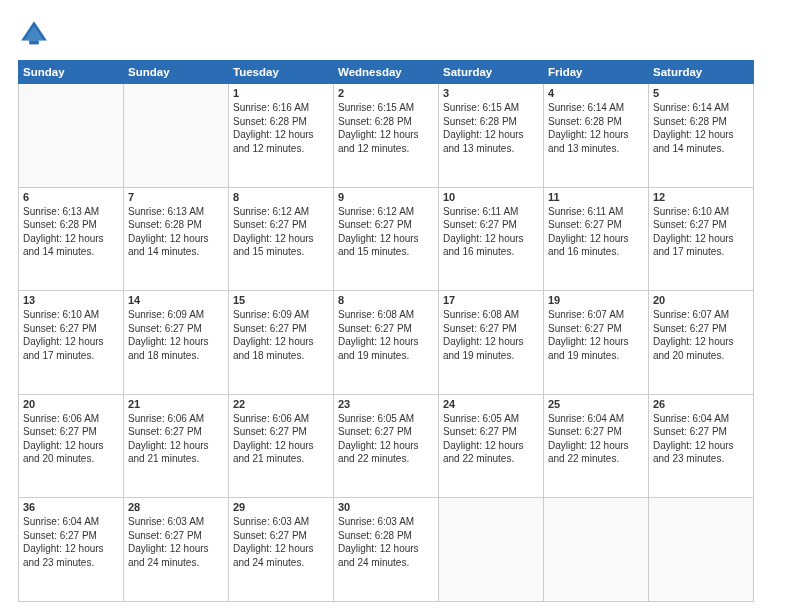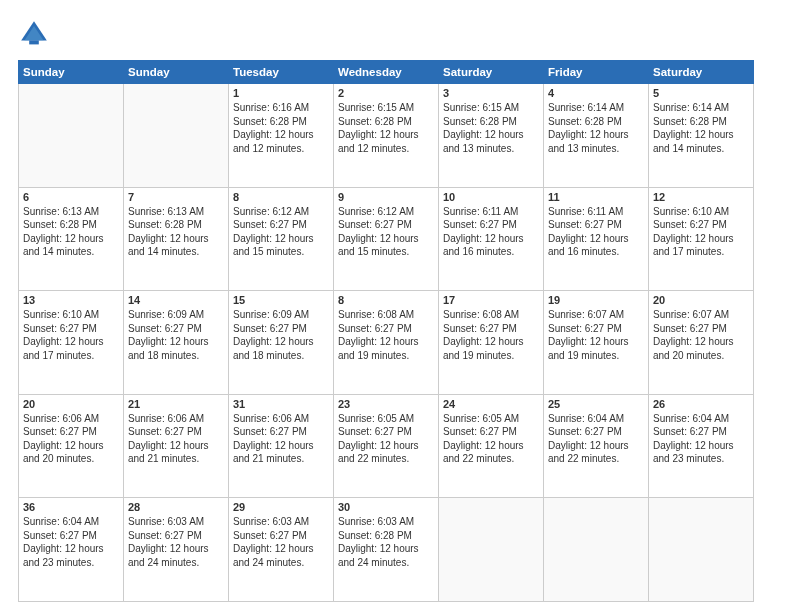--- a/index.html
+++ b/index.html
@@ -262,21 +262,21 @@
 Sunset: 6:27 PM
 Daylight: 12 hours and 20 minutes.</div>
           </td>
           <td>
             <span class="day-num">21</span>
             <div class="cell-info">Sunrise: 6:06 AM
 Sunset: 6:27 PM
 Daylight: 12 hours and 21 minutes.</div>
           </td>
           <td>
-            <span class="day-num">31</span>
+            <span class="day-num">22</span>
             <div class="cell-info">Sunrise: 6:06 AM
 Sunset: 6:27 PM
 Daylight: 12 hours and 21 minutes.</div>
           </td>
           <td>
             <span class="day-num">23</span>
             <div class="cell-info">Sunrise: 6:05 AM
 Sunset: 6:27 PM
 Daylight: 12 hours and 22 minutes.</div>
           </td>

